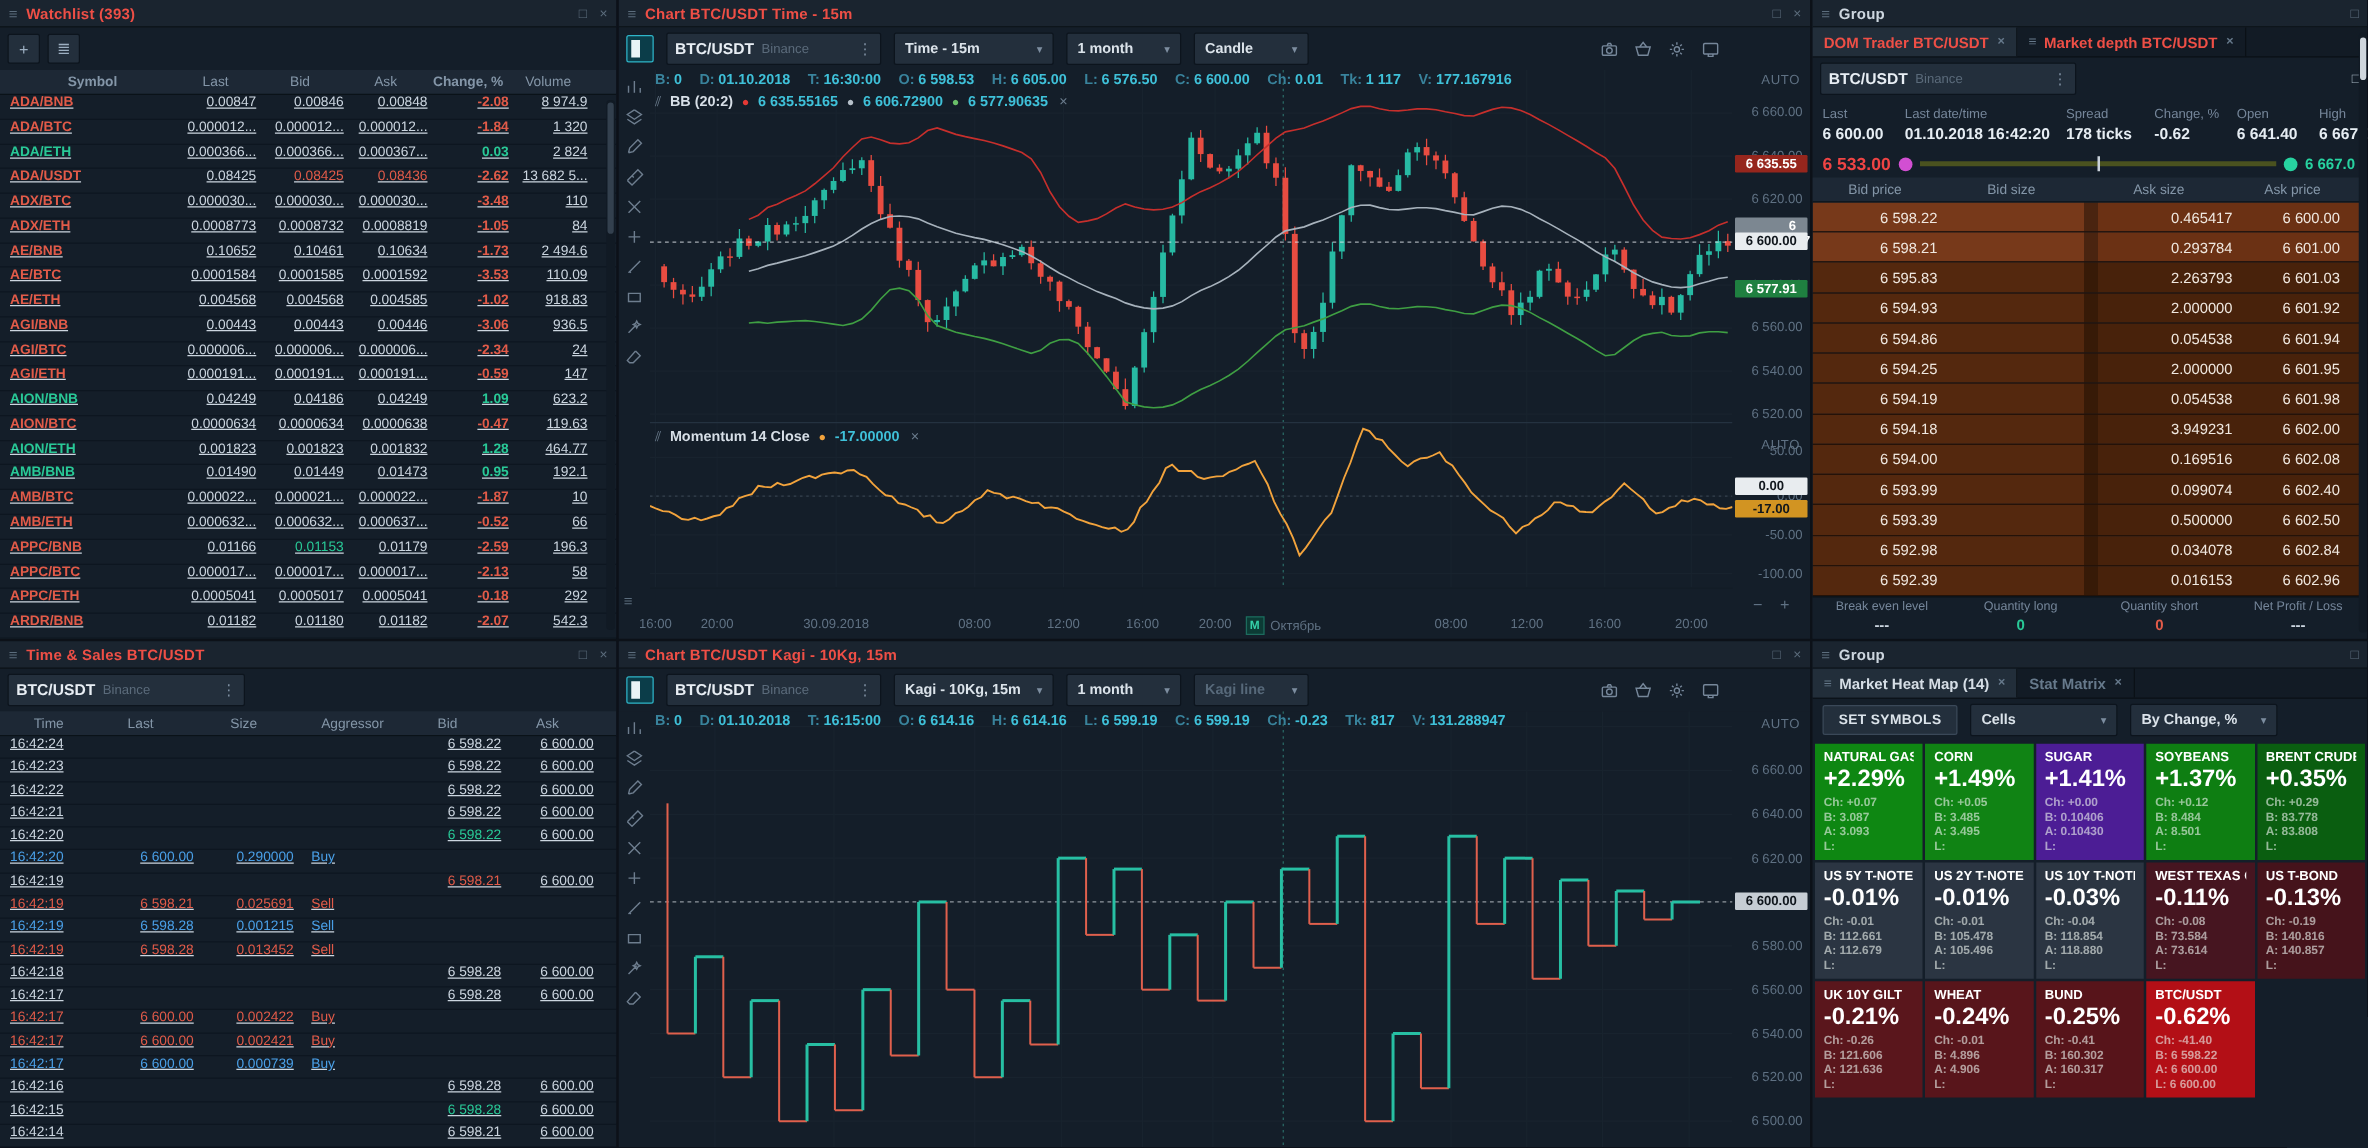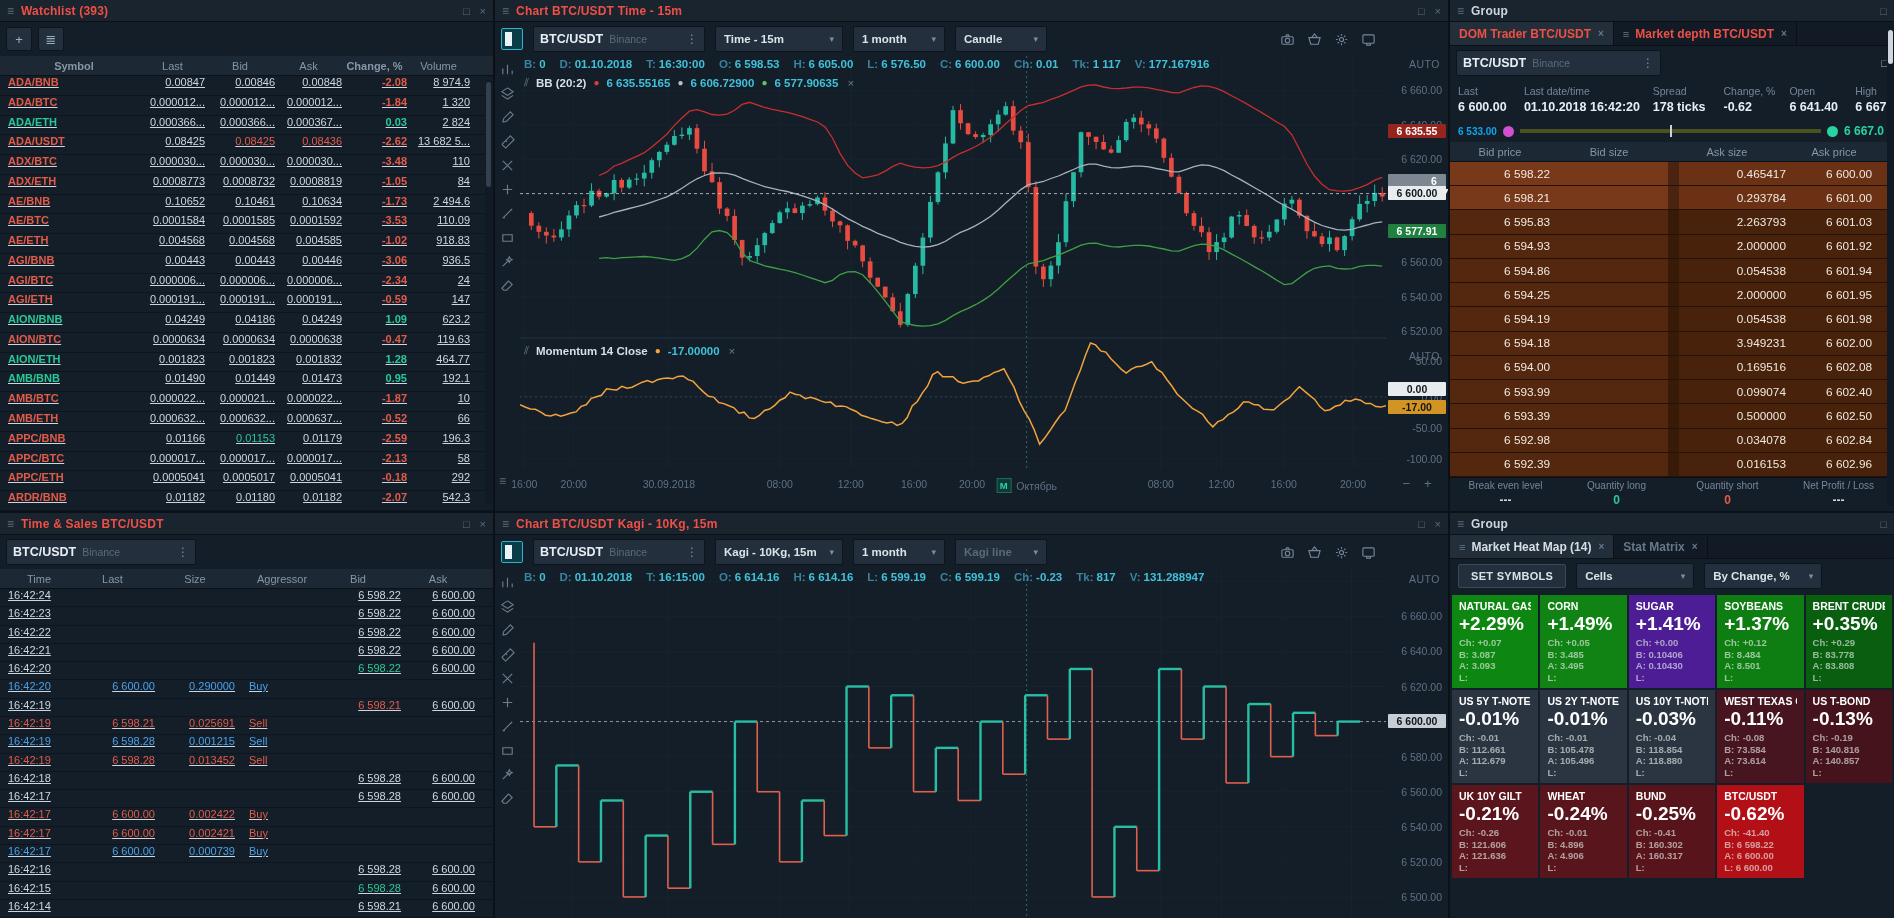--- a/index.html
+++ b/index.html
@@ -56,39 +56,39 @@
   .indline .dot{font-size:10px;}
   .indline .val{color:#3fc1d9;}
   .indline .x{color:#6b7c8d; font-weight:400; margin-left:2px; cursor:pointer;}
   .toolstrip{position:absolute; left:0; width:25px; display:flex; flex-direction:column; align-items:center; padding-top:6px; gap:9px; z-index:6;}
   .toolstrip svg{cursor:pointer; opacity:.85;}
   .axis-y{position:absolute; right:0; width:62px; font-size:10.5px; color:#5f7183; z-index:4;}
   .axis-y .tick{position:absolute; right:6px; white-space:nowrap;}
   .axis-y .auto{position:absolute; right:8px; color:#5f7183; letter-spacing:.5px;}
   .badge{position:absolute; right:2px; left:2px; text-align:center; font-size:10.5px; font-weight:700; border-radius:1px; padding:1px 0; z-index:5;}
   .axis-x{position:absolute; height:27px; font-size:10.5px; color:#5f7183; z-index:4; border-top:1px solid #121c26;}
-  .axis-x .xt{position:absolute; top:7px; transform:translateX(-50%); white-space:nowrap;}
+  .axis-x .xt{position:absolute; top:22px; transform:translateX(-50%); white-space:nowrap;}
   .axis-x .mwrap{display:flex; align-items:center; gap:5px;}
   .mbadge{display:inline-flex; align-items:center; justify-content:center; width:15px; height:15px; background:#0c3b35; border:1px solid #1d6b5e; color:#35cfa9; font-size:9.5px; font-weight:700;}
   .corner{position:absolute; right:0; width:62px; height:27px; display:flex; align-items:center; justify-content:center; gap:14px; color:#5f7183; font-size:13px;}
   .corner span{cursor:pointer;}
   
   .tabbar{display:flex; height:24px; background:#121b25; border-bottom:1px solid #0a1016; flex:none;}
   .tab{display:flex; align-items:center; padding:0 9px; font-size:12px; font-weight:600; border-right:1px solid #0a1016; cursor:pointer; white-space:nowrap;}
   .tab.active{background:#222e3a;}
   .tab .tx{margin-left:7px; color:#66798b; font-size:10px;}
   .tab .tburger{color:#66798b; margin-right:6px; font-size:11px;}
   .tab.redtab{color:#ee4f46;} .tab.whitetab{color:#d6dee6;} .tab.dimtab{color:#66798b;}
   
   .dom-stats{display:flex; padding:5px 0 6px 8px; gap:0; flex:none;}
   .dom-stat{display:flex; flex-direction:column; gap:3px; overflow:hidden; white-space:nowrap;}
   .dom-stat .lab{font-size:10.5px; color:#75869а; color:#75869a;}
   .dom-stat .val{font-size:12.5px; font-weight:700; color:#e6edf3;}
   .dom-slider{display:flex; align-items:center; height:22px; padding:0 4px 0 8px; gap:6px; flex:none;}
-  .dom-slider .lmag{color:#0ea5e9; font-size:10px; font-weight:700; flex:none;}
+  .dom-slider .lmag{color:#ef4444; font-size:14px; font-weight:700; flex:none;}
   .dom-slider .lgrn{color:#27d3a0; font-size:12px; font-weight:700; flex:none; width:46px; overflow:hidden;}
   .dotm{width:11px; height:11px; border-radius:50%; background:#d24fd2; flex:none; cursor:pointer;}
   .dotg{width:11px; height:11px; border-radius:50%; background:#27d3a0; flex:none; cursor:pointer;}
   .sl-track{flex:1; height:4px; background:#454f1d; background:#4a521f; position:relative; cursor:pointer;}
   .sl-track .notch{position:absolute; left:50%; top:-4px; width:2px; height:12px; background:#c9d2da;}
   .dom-rows{flex:1; display:flex; flex-direction:column; overflow:hidden;}
   .dom-row{display:flex; flex:1; align-items:center; font-size:11.8px; color:#f0e8e0; border-bottom:1px solid #241208; min-height:0;}
   .dom-row{background:linear-gradient(90deg,#54280e 0 49%,#371a07 49% 51.5%,#48220b 51.5% 100%);}
   .dom-row:nth-child(1),.dom-row:nth-child(2){background:linear-gradient(90deg,#77391a 0 49%,#4a2410 49% 51.5%,#6b3114 51.5% 100%);}
   .d-bp{width:100px;} .d-bs{width:118px; padding-left:16px; text-align:center;margin-top:44px;} .d-as{width:118px;} .d-ap{width:96px; padding-right:10px;}

